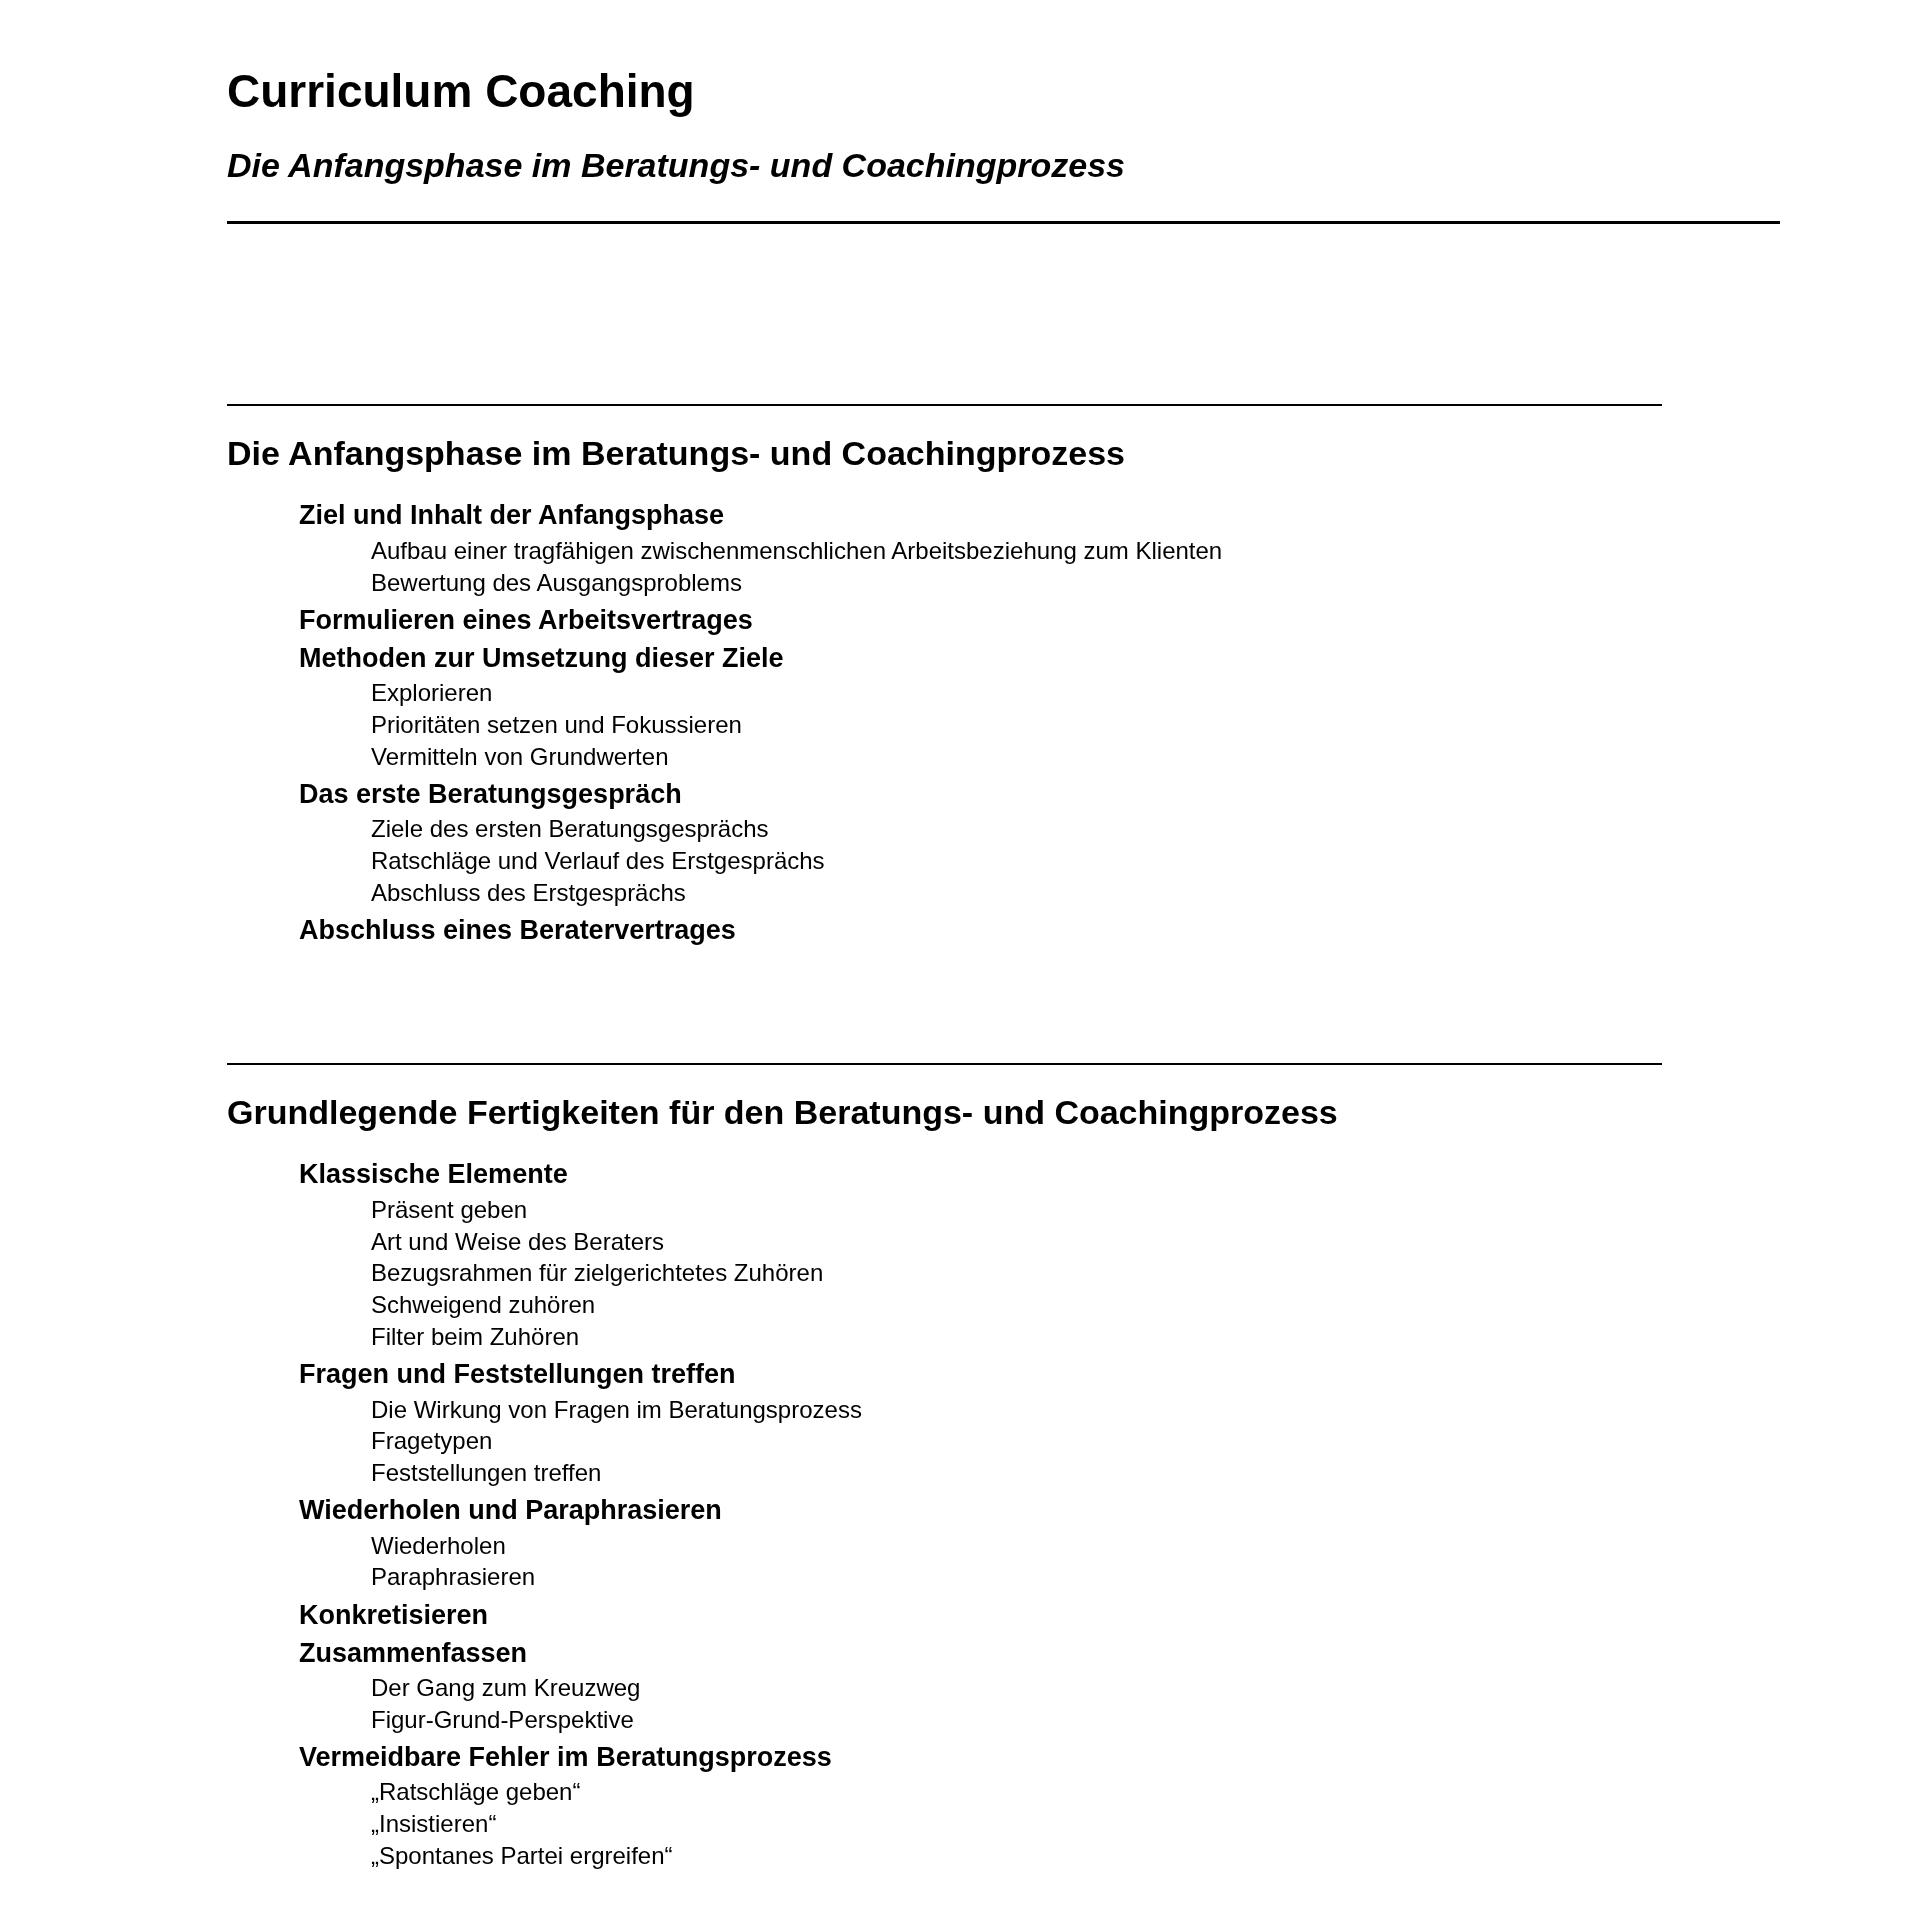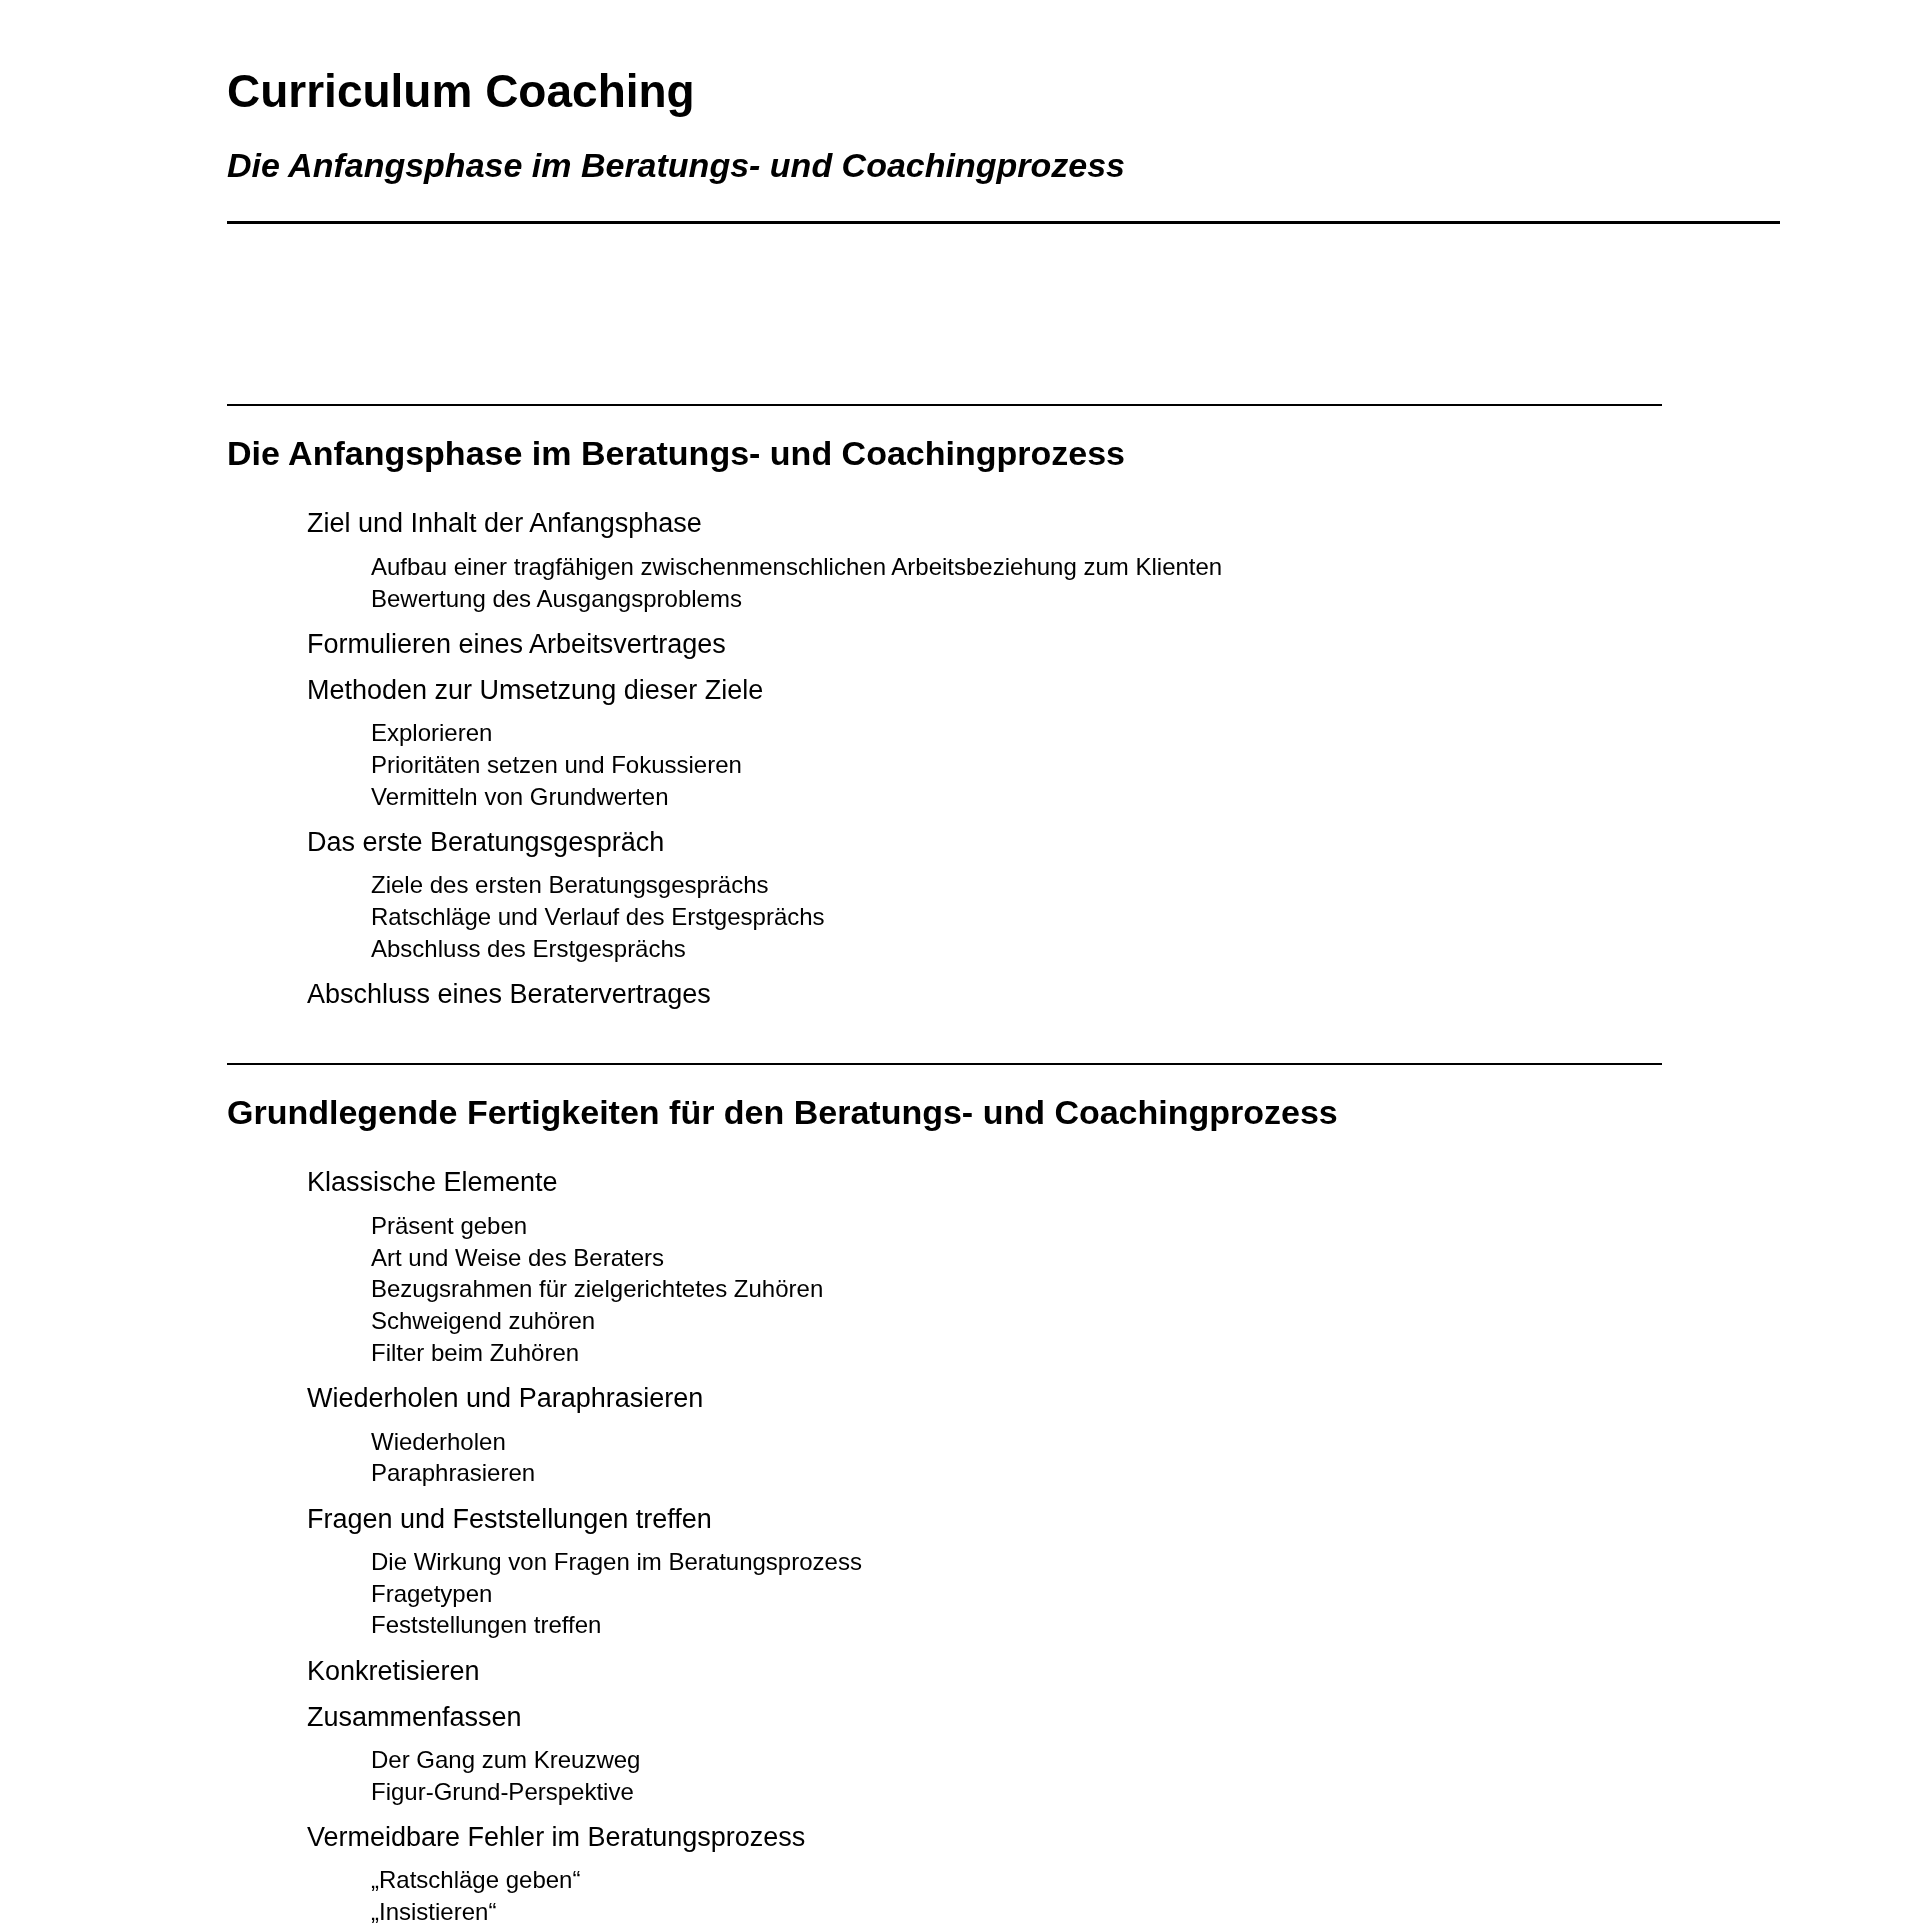--- a/index.html
+++ b/index.html
@@ -20,21 +20,21 @@
     background: #000000; border: 0; margin: 0;
   }
   .section { position: absolute; left: 227px; width: 1435px; }
   .section-rule { height: 1.5px; background: #000000; border: 0; margin: 0; }
   .section-title {
     font-size: 34px; line-height: 1.15; margin: 0;
     padding-top: 28px; padding-bottom: 24px;
   }
   .topic { margin: 0; padding-left: 72px; }
   .topic-title {
-    font-size: 27px; font-weight: normal; line-height: 1.18; margin: 8px;
+    font-size: 27px; font-weight: bold; line-height: 1.18; margin: 0;
     padding-top: 3.9px; padding-bottom: 2.3px;
   }
   .sub-list { list-style: none; margin: 0; padding: 0 0 2.3px 72px; }
   .sub-item { font-size: 24px; line-height: 1.33; margin: 0; }
   #sec-0 { top: 404px; }
   #sec-1 { top: 1063px; }
 </style>
 </head>
 <body>
 
@@ -85,32 +85,32 @@
       <div class="topic">
         <ul class="sub-list">
           <li class="sub-item">Präsent geben</li>
           <li class="sub-item">Art und Weise des Beraters</li>
           <li class="sub-item">Bezugsrahmen für zielgerichtetes Zuhören</li>
           <li class="sub-item">Schweigend zuhören</li>
           <li class="sub-item">Filter beim Zuhören</li>
         </ul>
       </div>
       <div class="topic">
-        <h4 class="topic-title">Wiederholen und Paraphrasieren</h4>
-        <ul class="sub-list">
-          <li class="sub-item">Wiederholen</li>
-          <li class="sub-item">Paraphrasieren</li>
-        </ul>
-      </div>
-      <div class="topic">
         <h4 class="topic-title">Fragen und Feststellungen treffen</h4>
         <ul class="sub-list">
           <li class="sub-item">Die Wirkung von Fragen im Beratungsprozess</li>
           <li class="sub-item">Fragetypen</li>
           <li class="sub-item">Feststellungen treffen</li>
+        </ul>
+      </div>
+      <div class="topic">
+        <h4 class="topic-title">Wiederholen und Paraphrasieren</h4>
+        <ul class="sub-list">
+          <li class="sub-item">Wiederholen</li>
+          <li class="sub-item">Paraphrasieren</li>
         </ul>
       </div>
       <div class="topic">
         <h4 class="topic-title">Konkretisieren</h4>
       </div>
       <div class="topic">
         <h4 class="topic-title">Zusammenfassen</h4>
         <ul class="sub-list">
           <li class="sub-item">Der Gang zum Kreuzweg</li>
           <li class="sub-item">Figur-Grund-Perspektive</li>

